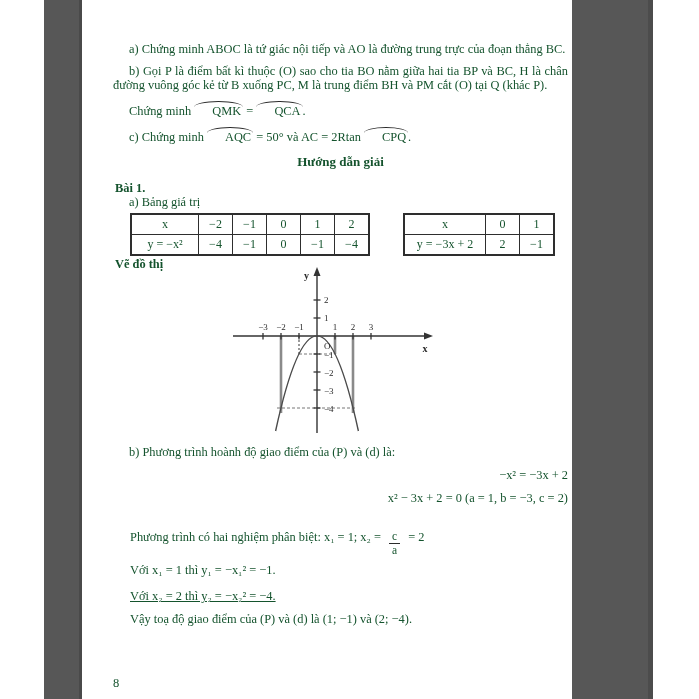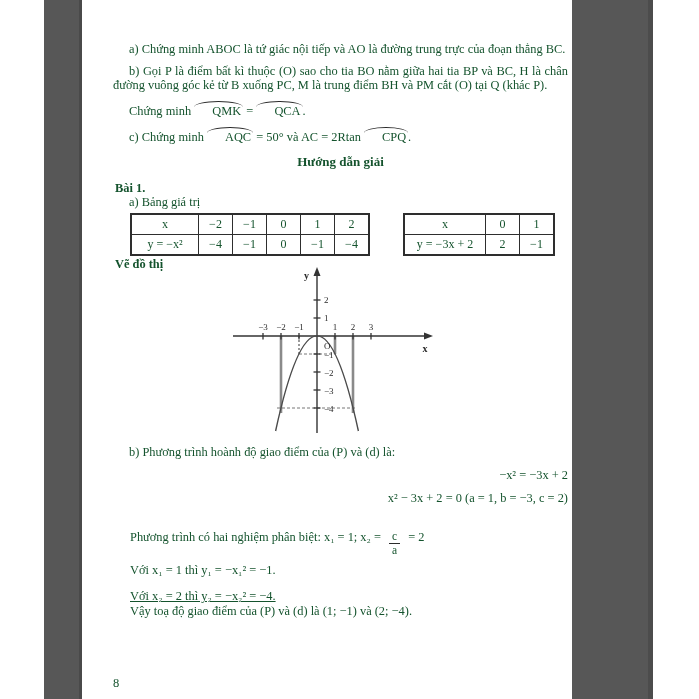--- a/index.html
+++ b/index.html
@@ -32,21 +32,21 @@
   .label-b{margin-top:8px;text-indent:16px;}
   .eq{margin-left:62px;margin-top:8px;text-align:right;}
   .taco{margin-left:17px;margin-top:9px;}
   .frac-line{margin-left:17px;margin-top:25px;display:flex;align-items:flex-start;}
   .frac-line .txt{white-space:pre;}
   .frac{display:inline-flex;flex-direction:column;align-items:center;line-height:1.1;
         font-size:11.5px;margin:0 5px;}
   .frac .num{border-bottom:1.1px solid #2b2b2b;padding:0 3px;}
   .voi1{margin-left:17px;margin-top:7px;}
   .voi2{margin-left:17px;margin-top:11px;text-decoration:underline;}
-  .final{margin-left:17px;margin-top:0;}
+  .final{margin-left:17px;margin-top:8px;}
   .pagenum{position:absolute;left:113px;top:676px;font-size:12.5px;}
   svg text{font-family:"Liberation Serif","DejaVu Serif",serif;fill:#2b2b2b;}
 </style>
 </head>
 <body>
 
 <div class="screen">
   <div class="bar bar-left"></div>
   <div class="bar bar-right"></div>
 

